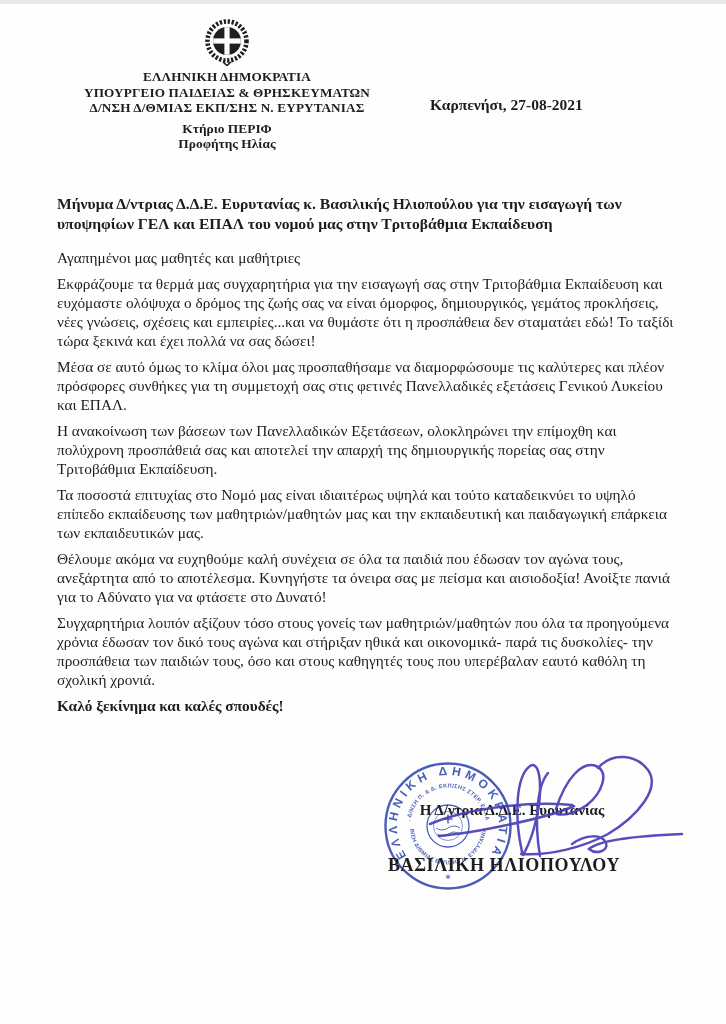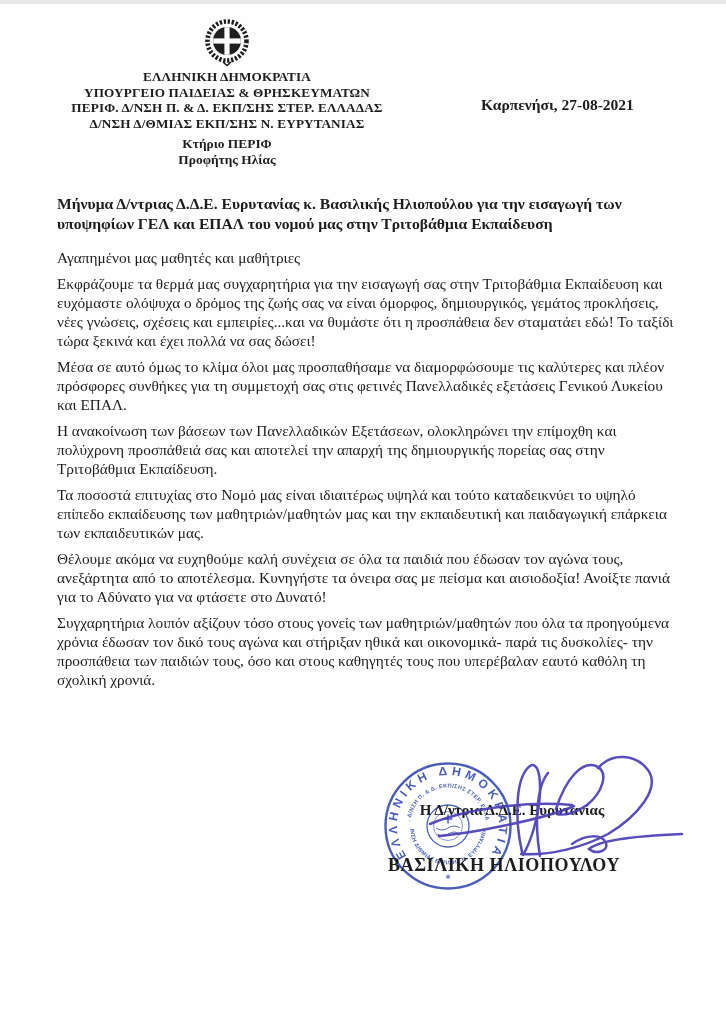--- a/index.html
+++ b/index.html
@@ -18,21 +18,21 @@
     text-align:center;
   }
   .emblem-wrap{height:48px;margin-bottom:3px;}
   .org-line{
     font-weight:bold;font-size:13.2px;line-height:15.6px;
     letter-spacing:.15px;white-space:nowrap;
   }
   .address-block{margin-top:5px;}
   .addr-line{font-weight:bold;font-size:13.4px;line-height:15.4px;}
   .date-line{
-    position:absolute;left:481px;top:92px;
+    position:absolute;left:430px;top:92px;
     font-weight:bold;font-size:15.5px;white-space:nowrap;
   }
   
   .letter-body{
     position:absolute;left:57px;top:190px;width:617px;
     font-size:15.3px;line-height:19px;
   }
   .letter-body p{margin:0 0 7px 0;}
   .subject{font-weight:bold;font-size:15.6px;line-height:20px;margin-bottom:14px !important;}
   .closing{font-weight:bold;margin-top:3px !important;}
@@ -61,39 +61,39 @@
       <svg width="46" height="48" viewBox="0 0 46 48" aria-hidden="true">
         <circle cx="23" cy="23" r="19.5" fill="none" stroke="#1f1f1f" stroke-width="4.6" stroke-dasharray="2.3 1.7"></circle>
         <circle cx="23" cy="23" r="14" fill="#1f1f1f"></circle>
         <rect x="20.4" y="9.2" width="5.2" height="27.6" fill="#fdfdfd"></rect>
         <rect x="9.2" y="20.4" width="27.6" height="5.2" fill="#fdfdfd"></rect>
         <path d="M19 44 l4 3.5 4 -3.5" fill="none" stroke="#1f1f1f" stroke-width="1.6"></path>
       </svg>
     </div>
     <div class="org-line">ΕΛΛΗΝΙΚΗ ΔΗΜΟΚΡΑΤΙΑ</div>
     <div class="org-line">ΥΠΟΥΡΓΕΙΟ ΠΑΙΔΕΙΑΣ &amp; ΘΡΗΣΚΕΥΜΑΤΩΝ</div>
-    <div class="org-line">ΠΕΡΙΦ. Δ/ΝΣΗ Π. &amp; Δ. ΕΚΠ/ΣΗΣ ΣΤΕΡ. ΕΛΛΑΔΑΣ</div>
     <div class="org-line">Δ/ΝΣΗ Δ/ΘΜΙΑΣ ΕΚΠ/ΣΗΣ Ν. ΕΥΡΥΤΑΝΙΑΣ</div>
     <div class="address-block">
       <div class="addr-line">Κτήριο ΠΕΡΙΦ</div>
       <div class="addr-line">Προφήτης Ηλίας</div>
     </div>
   </div>
 
   <div class="date-line">Καρπενήσι, 27-08-2021</div>
 
   <div class="letter-body">
     <p class="subject">Μήνυμα Δ/ντριας Δ.Δ.Ε. Ευρυτανίας κ. Βασιλικής Ηλιοπούλου για την εισαγωγή των υποψηφίων ΓΕΛ και ΕΠΑΛ του νομού μας στην Τριτοβάθμια Εκπαίδευση</p>
     <p class="greeting">Αγαπημένοι μας μαθητές και μαθήτριες</p>
     <p>Εκφράζουμε τα θερμά μας συγχαρητήρια για την εισαγωγή σας στην Τριτοβάθμια Εκπαίδευση και ευχόμαστε ολόψυχα ο δρόμος της ζωής σας να είναι όμορφος, δημιουργικός, γεμάτος προκλήσεις, νέες γνώσεις, σχέσεις και εμπειρίες...και να θυμάστε ότι η προσπάθεια δεν σταματάει εδώ! Το ταξίδι τώρα ξεκινά και έχει πολλά να σας δώσει!</p>
     <p>Μέσα σε αυτό όμως το κλίμα όλοι μας προσπαθήσαμε να διαμορφώσουμε τις καλύτερες και πλέον πρόσφορες συνθήκες για τη συμμετοχή σας στις φετινές Πανελλαδικές εξετάσεις Γενικού Λυκείου και ΕΠΑΛ.</p>
     <p>Η ανακοίνωση των βάσεων των Πανελλαδικών Εξετάσεων, ολοκληρώνει την επίμοχθη και πολύχρονη προσπάθειά σας και αποτελεί την απαρχή της δημιουργικής πορείας σας στην Τριτοβάθμια Εκπαίδευση.</p>
     <p>Τα ποσοστά επιτυχίας στο Νομό μας είναι ιδιαιτέρως υψηλά και τούτο καταδεικνύει το υψηλό επίπεδο εκπαίδευσης των μαθητριών/μαθητών μας και την εκπαιδευτική και παιδαγωγική επάρκεια των εκπαιδευτικών μας.</p>
     <p>Θέλουμε ακόμα να ευχηθούμε καλή συνέχεια σε όλα τα παιδιά που έδωσαν τον αγώνα τους, ανεξάρτητα από το αποτέλεσμα. Κυνηγήστε τα όνειρα σας με πείσμα και αισιοδοξία! Ανοίξτε πανιά για το Αδύνατο για να φτάσετε στο Δυνατό!</p>
     <p>Συγχαρητήρια λοιπόν αξίζουν τόσο στους γονείς των μαθητριών/μαθητών που όλα τα προηγούμενα χρόνια έδωσαν τον δικό τους αγώνα και στήριξαν ηθικά και οικονομικά- παρά τις δυσκολίες- την προσπάθεια των παιδιών τους, όσο και στους καθηγητές τους που υπερέβαλαν εαυτό καθόλη τη σχολική χρονιά.</p>
+    <p class="closing">Καλό ξεκίνημα και καλές σπουδές!</p>
   </div>
 
   <svg class="stamp-svg" width="130" height="130" viewBox="0 0 130 130" color="#3b51b3">
     <defs>
       <path id="arcOuter" d="M 23.2 94.3 A 51 51 0 1 1 106.8 94.3" fill="none"></path>
       <path id="arcInnerTop" d="M 27.1 61.7 A 38 38 0 0 1 102.9 61.7" fill="none"></path>
       <path id="arcInnerBottom" d="M 27.1 68.3 A 38 38 0 0 0 102.9 68.3" fill="none"></path>
     </defs>
     <g fill="none" stroke="currentColor">
       <circle cx="65" cy="65" r="62.5" stroke-width="2.4"></circle>

